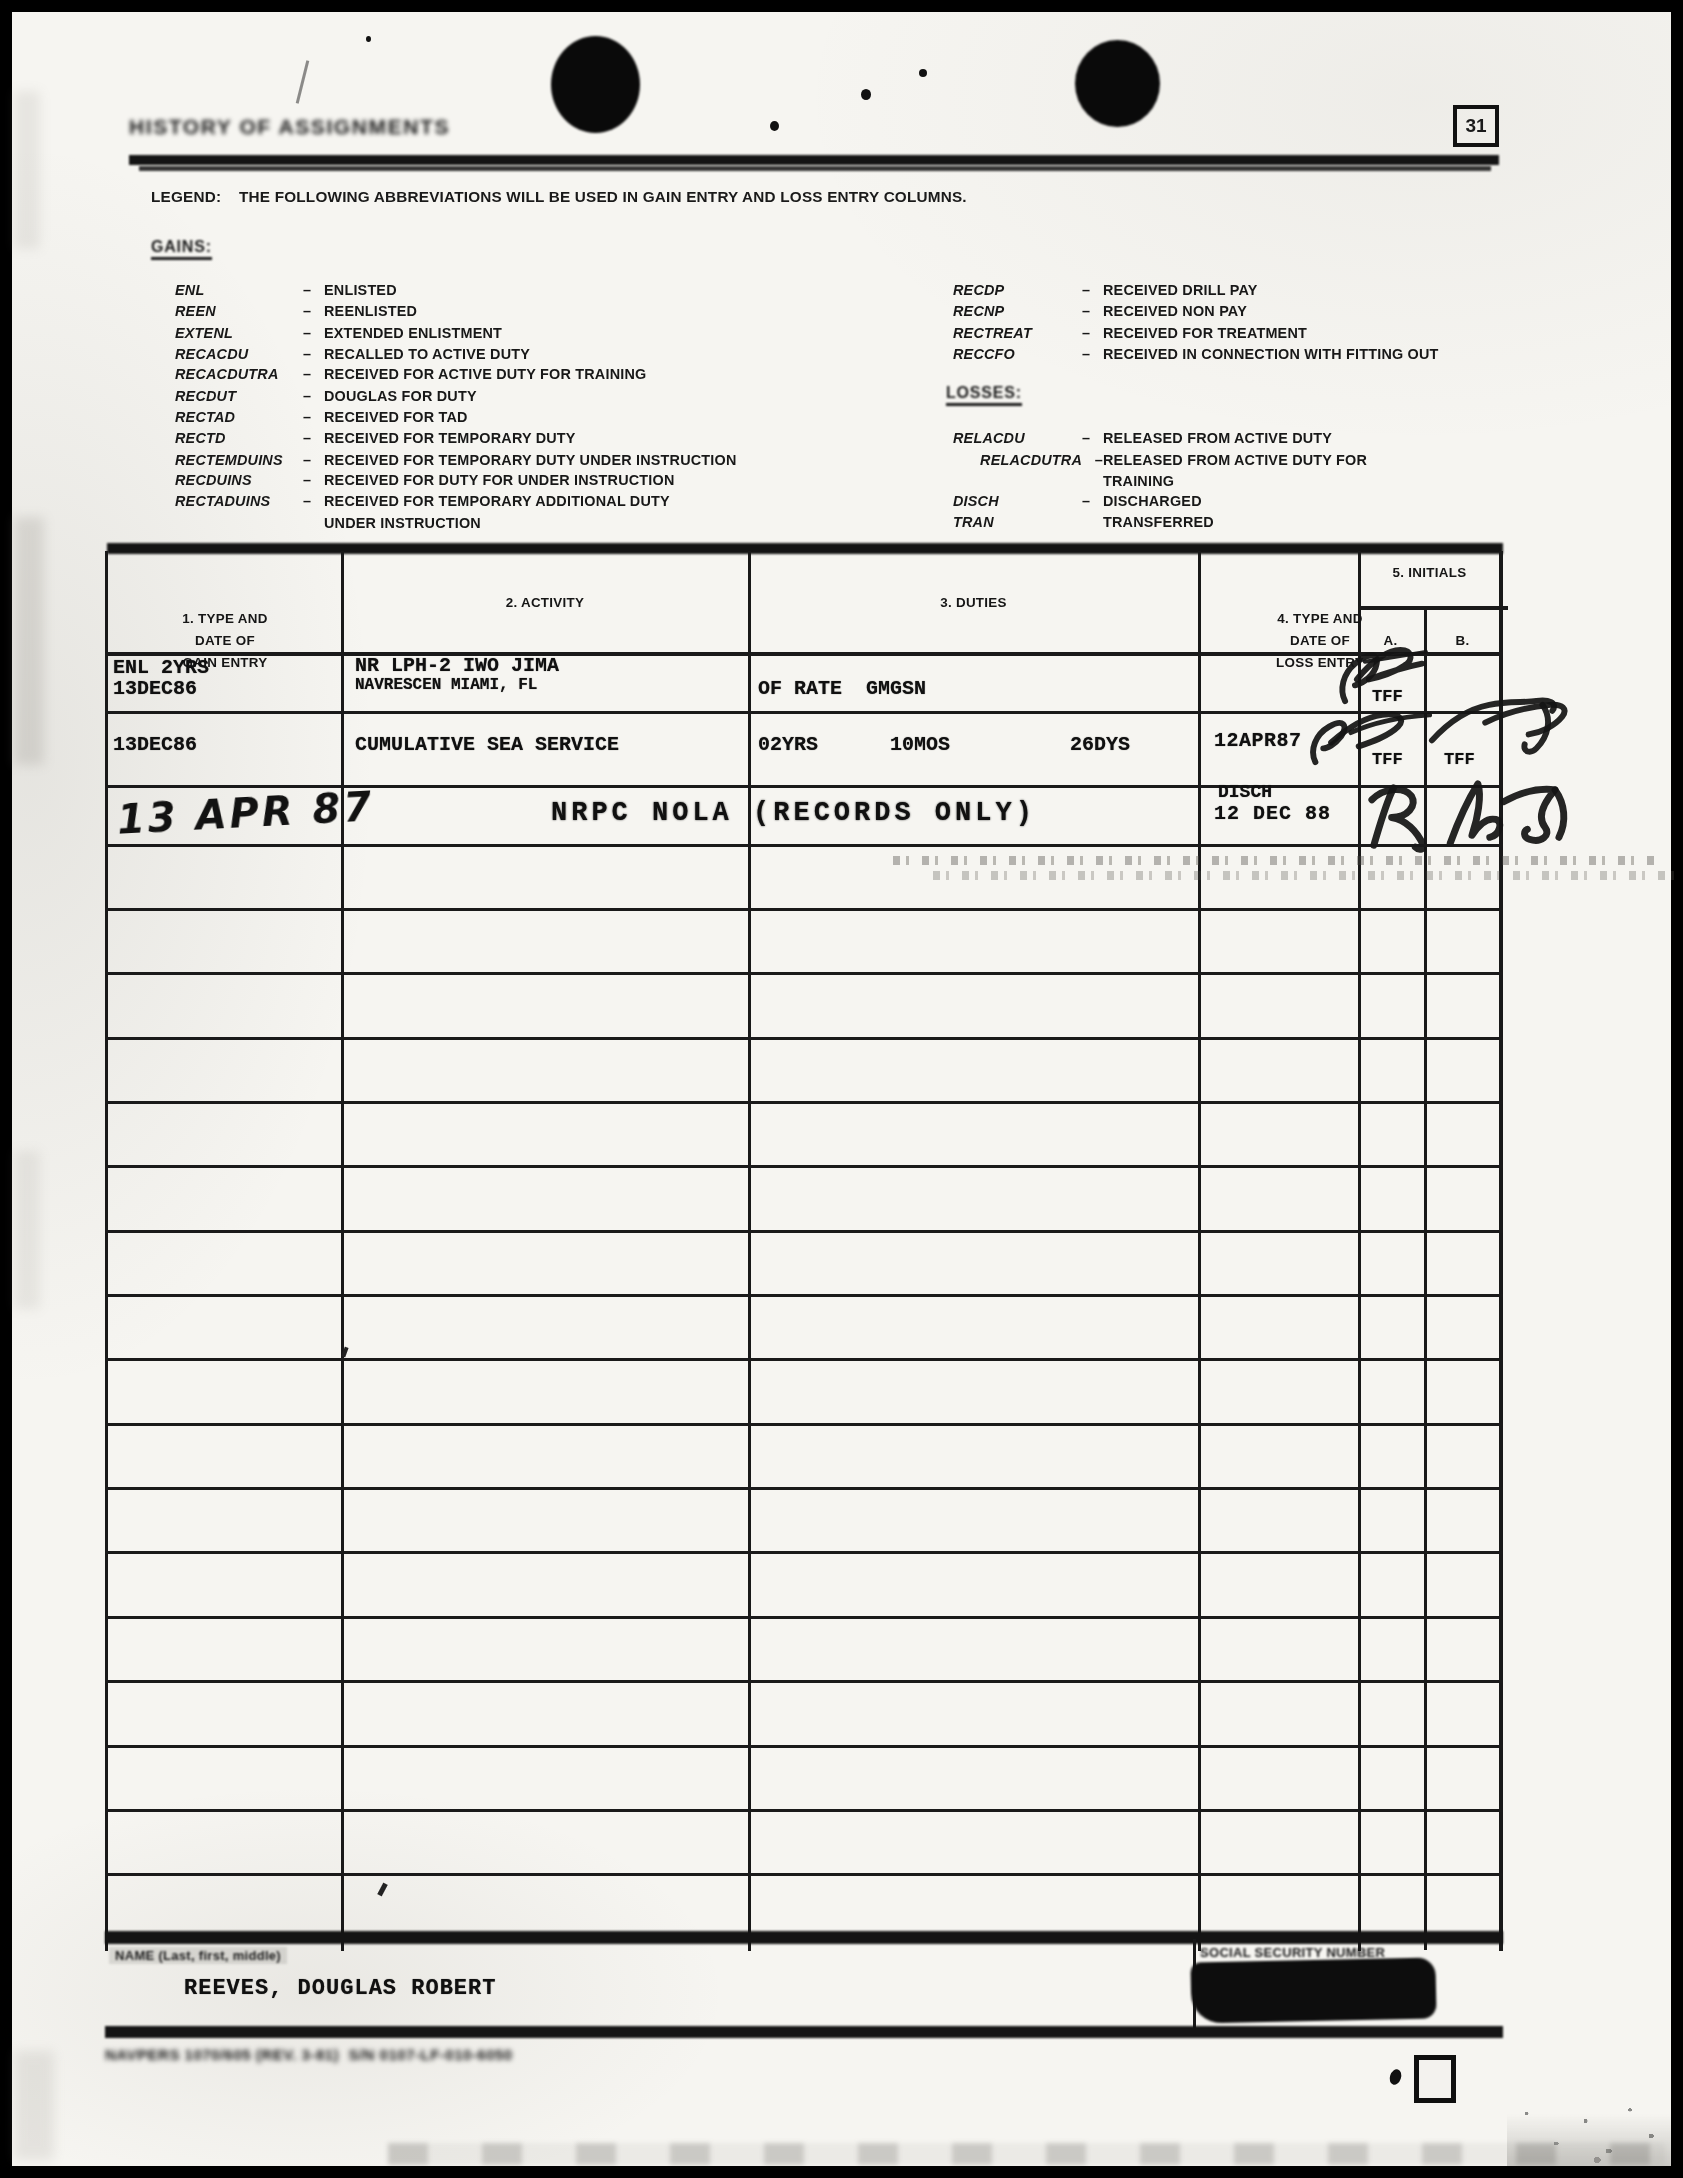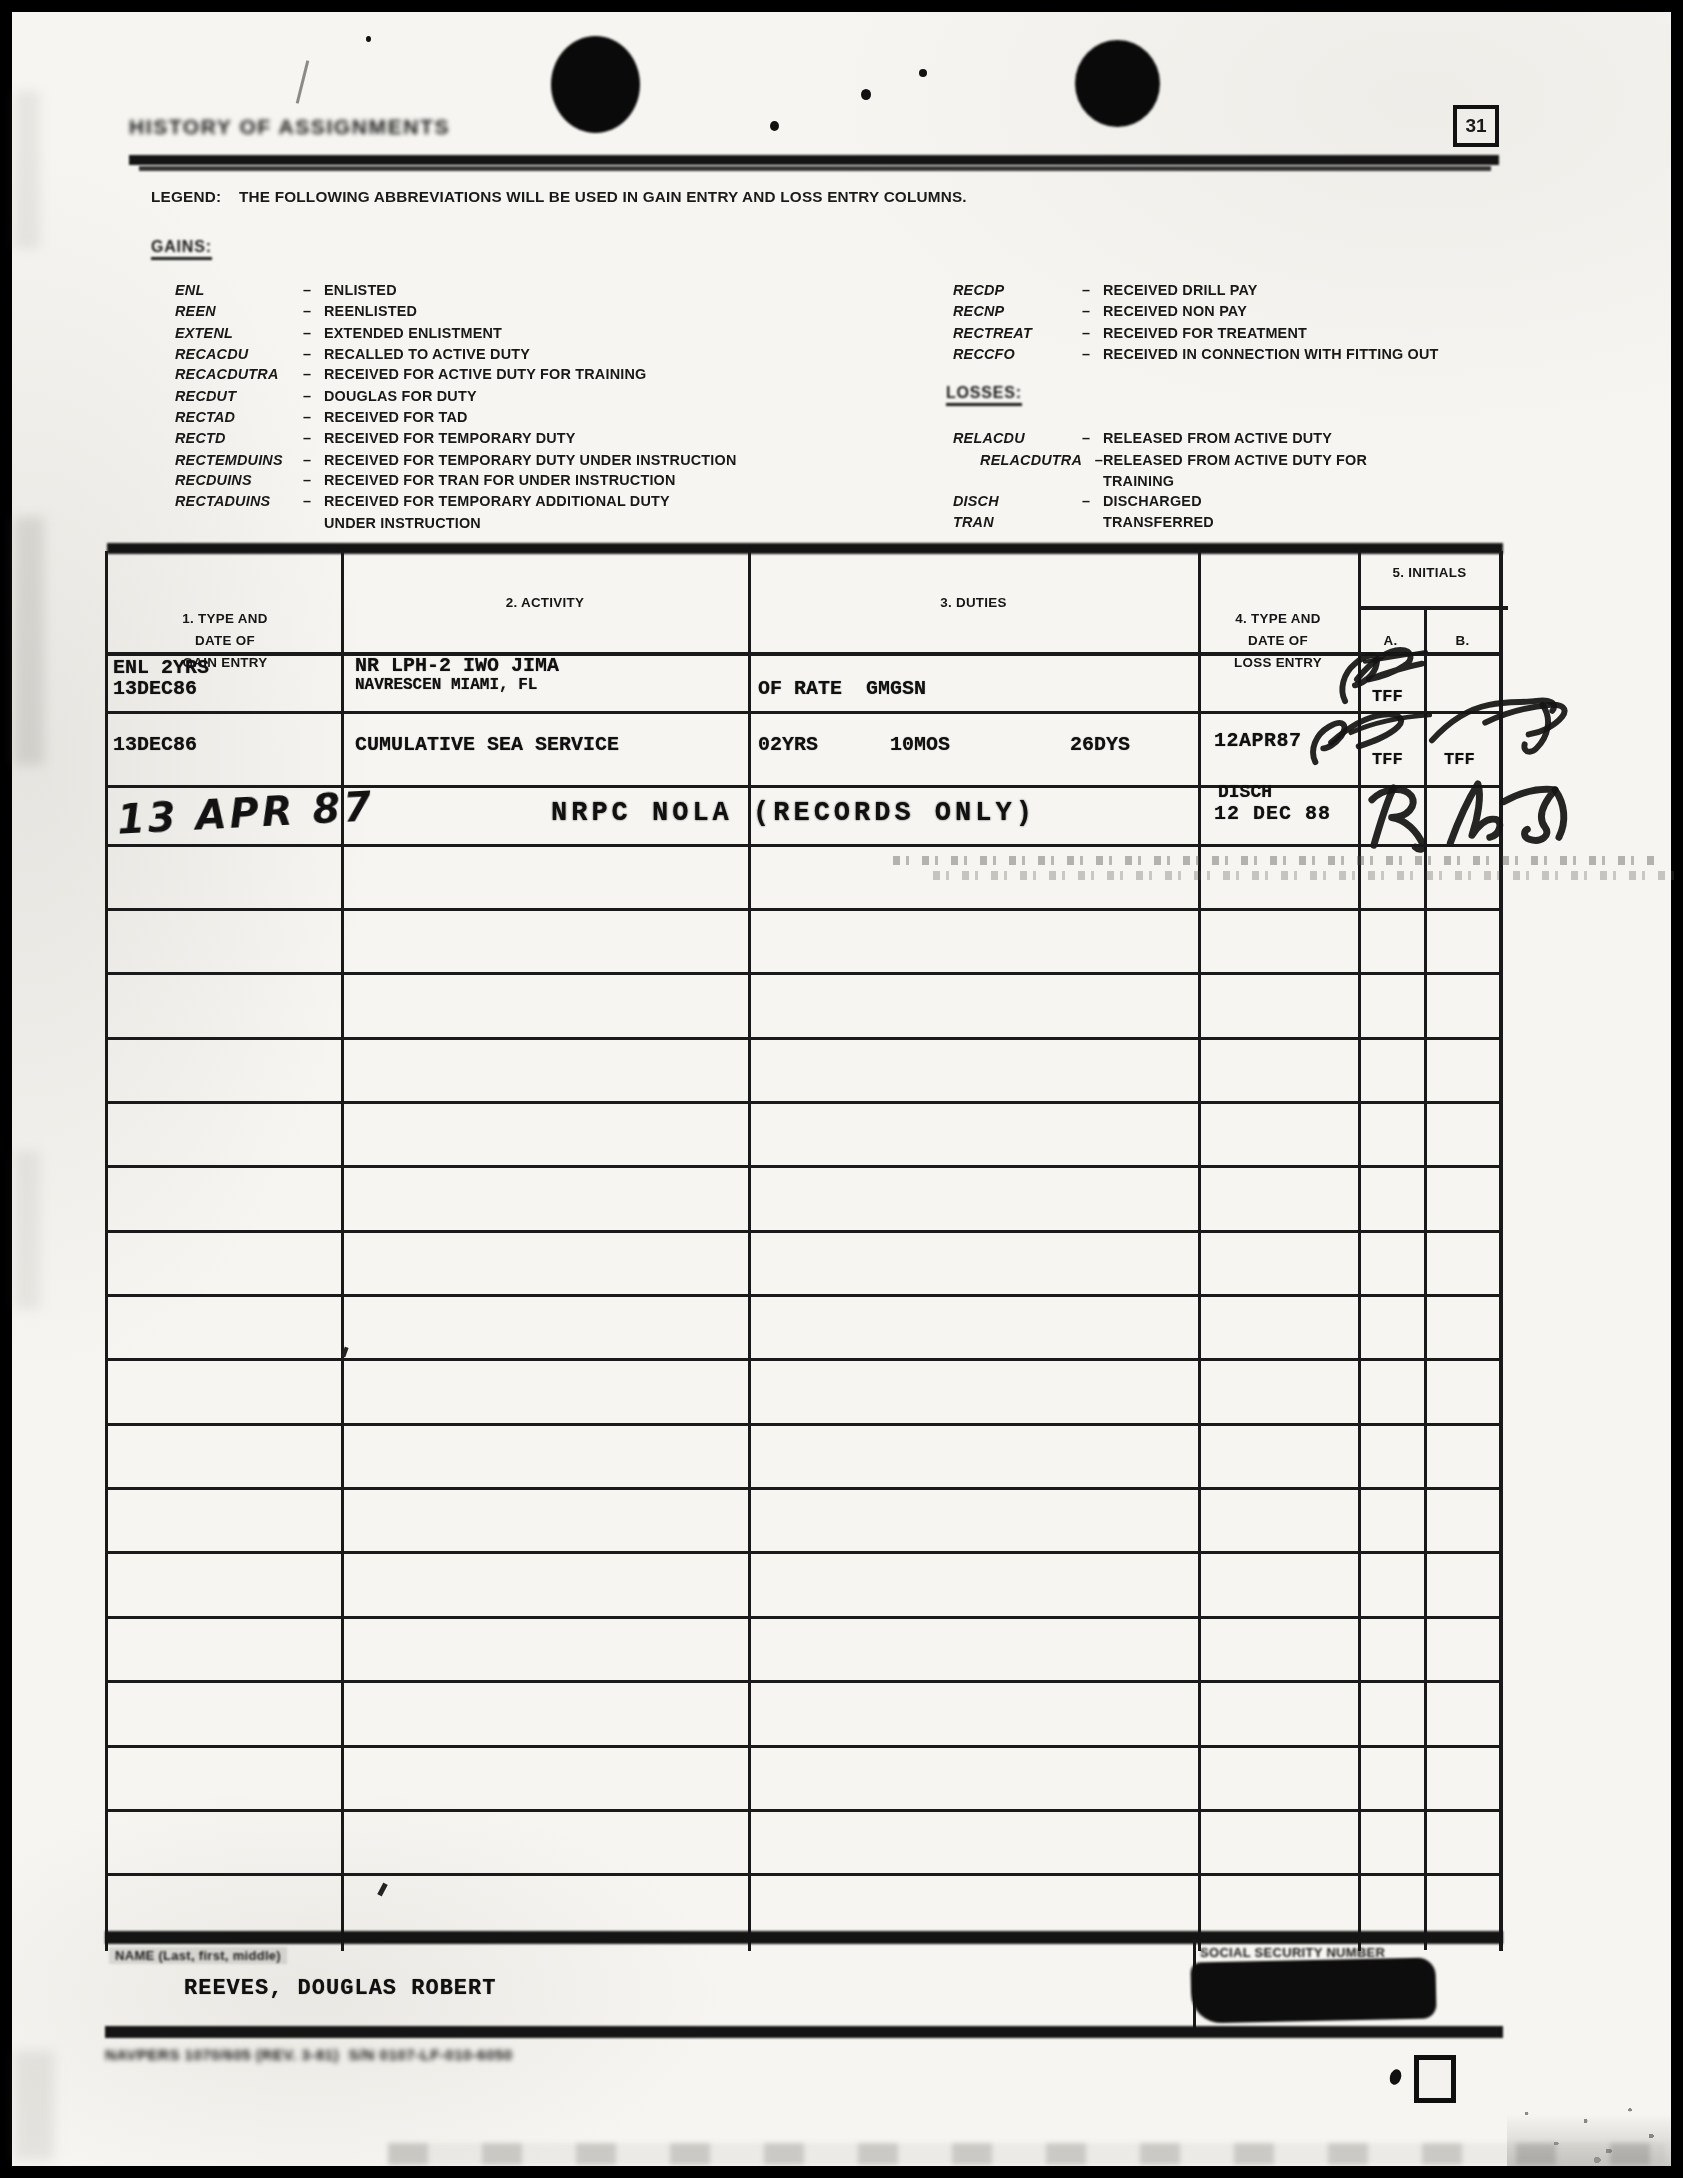--- a/index.html
+++ b/index.html
@@ -68,21 +68,21 @@
 
     <div class="lrow" style="left:163px;top:270px;"><span class="labbr">ENL</span><span class="ldash">–</span><span>ENLISTED</span></div>
     <div class="lrow" style="left:163px;top:291px;"><span class="labbr">REEN</span><span class="ldash">–</span><span>REENLISTED</span></div>
     <div class="lrow" style="left:163px;top:313px;"><span class="labbr">EXTENL</span><span class="ldash">–</span><span>EXTENDED ENLISTMENT</span></div>
     <div class="lrow" style="left:163px;top:334px;"><span class="labbr">RECACDU</span><span class="ldash">–</span><span>RECALLED TO ACTIVE DUTY</span></div>
     <div class="lrow" style="left:163px;top:354px;"><span class="labbr">RECACDUTRA</span><span class="ldash">–</span><span>RECEIVED FOR ACTIVE DUTY FOR TRAINING</span></div>
     <div class="lrow" style="left:163px;top:376px;"><span class="labbr">RECDUT</span><span class="ldash">–</span><span>DOUGLAS FOR DUTY</span></div>
     <div class="lrow" style="left:163px;top:397px;"><span class="labbr">RECTAD</span><span class="ldash">–</span><span>RECEIVED FOR TAD</span></div>
     <div class="lrow" style="left:163px;top:418px;"><span class="labbr">RECTD</span><span class="ldash">–</span><span>RECEIVED FOR TEMPORARY DUTY</span></div>
     <div class="lrow" style="left:163px;top:440px;"><span class="labbr">RECTEMDUINS</span><span class="ldash">–</span><span>RECEIVED FOR TEMPORARY DUTY UNDER INSTRUCTION</span></div>
-    <div class="lrow" style="left:163px;top:460px;"><span class="labbr">RECDUINS</span><span class="ldash">–</span><span>RECEIVED FOR TRAN FOR UNDER INSTRUCTION</span></div>
+    <div class="lrow" style="left:163px;top:460px;"><span class="labbr">RECDUINS</span><span class="ldash">–</span><span>RECEIVED FOR DUTY FOR UNDER INSTRUCTION</span></div>
     <div class="lrow" style="left:163px;top:481px;"><span class="labbr">RECTADUINS</span><span class="ldash">–</span><span>RECEIVED FOR TEMPORARY ADDITIONAL DUTY</span></div>
     <div class="lrow" style="left:163px;top:503px;"><span class="labbr"></span><span class="ldash"></span><span>UNDER INSTRUCTION</span></div>
 
     <div class="lrow" style="left:941px;top:270px;"><span class="labbr" style="width:129px;">RECDP</span><span class="ldash">–</span><span>RECEIVED DRILL PAY</span></div>
     <div class="lrow" style="left:941px;top:291px;"><span class="labbr" style="width:129px;">RECNP</span><span class="ldash">–</span><span>RECEIVED NON PAY</span></div>
     <div class="lrow" style="left:941px;top:313px;"><span class="labbr" style="width:129px;">RECTREAT</span><span class="ldash">–</span><span>RECEIVED FOR TREATMENT</span></div>
     <div class="lrow" style="left:941px;top:334px;"><span class="labbr" style="width:129px;">RECCFO</span><span class="ldash">–</span><span>RECEIVED IN CONNECTION WITH FITTING OUT</span></div>
 
     <div class="abs ink sm2" style="left:934px;top:372px;font-size:16px;letter-spacing:0.8px;border-bottom:3px solid #1a1a1a;padding-bottom:1px;">LOSSES:</div>
     <div class="lrow" style="left:941px;top:418px;"><span class="labbr" style="width:129px;">RELACDU</span><span class="ldash">–</span><span>RELEASED FROM ACTIVE DUTY</span></div>
@@ -99,21 +99,21 @@
     <div class="vl" style="left:1186px;top:539px;height:1400px;"></div>
     <div class="vl" style="left:1346px;top:539px;height:1400px;"></div>
     <div class="vl" style="left:1412px;top:594px;height:1344px;"></div>
     <div class="vl" style="left:1487px;top:539px;height:1400px;width:4px;"></div>
 
     <div class="abs hdr" style="left:99px;top:552px;width:228px;">
       <div>1. TYPE AND</div><div>DATE OF</div><div>GAIN ENTRY</div>
     </div>
     <div class="abs hdr" style="left:331px;top:580px;width:404px;">2. ACTIVITY</div>
     <div class="abs hdr" style="left:738px;top:580px;width:447px;">3. DUTIES</div>
-    <div class="abs hdr" style="left:1188px;top:552px;width:156px;">
+    <div class="abs hdr" style="left:1230px;top:552px;width:156px;">
       <div>4. TYPE AND</div><div>DATE OF</div><div>LOSS ENTRY</div>
     </div>
     <div class="abs hdr" style="left:1348px;top:550px;width:139px;">5. INITIALS</div>
     <div class="hl" style="left:1346px;top:594px;width:150px;height:4px;"></div>
     <div class="abs hdr" style="left:1346px;top:618px;width:65px;">A.</div>
     <div class="abs hdr" style="left:1414px;top:618px;width:73px;">B.</div>
     <div class="hl" style="left:93px;top:640px;width:1398px;height:4px;"></div>
 
     <div class="abs mono" style="left:101px;top:644px;font-size:20px;">ENL 2YRS</div>
     <div class="abs mono" style="left:101px;top:665px;font-size:20px;">13DEC86</div>

